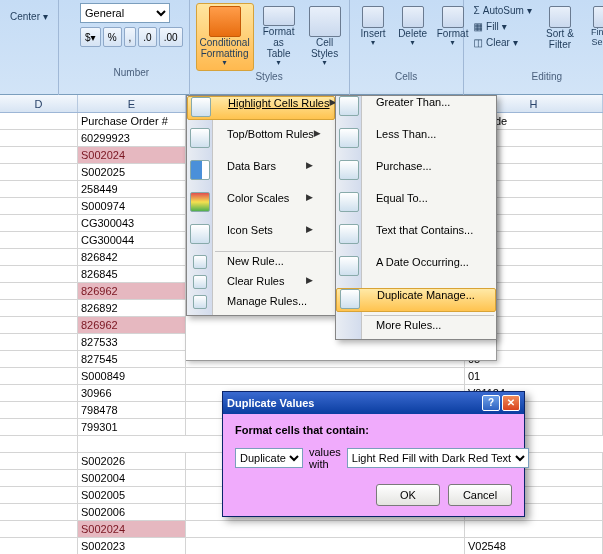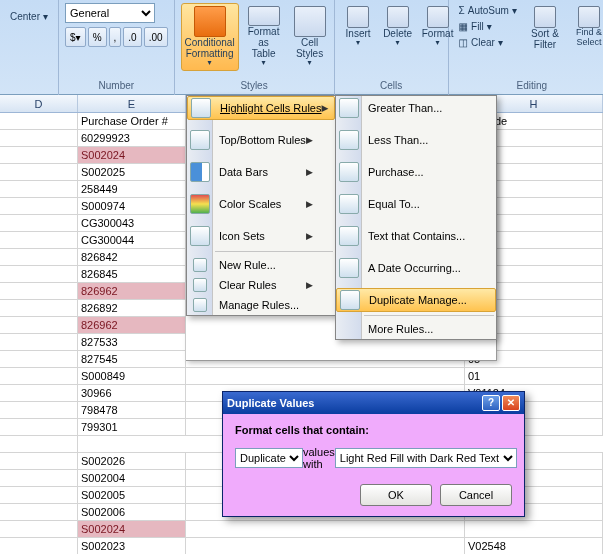--- a/index.html
+++ b/index.html
@@ -2,21 +2,21 @@
 <html><head>
 <meta charset="utf-8">
 <style>
   * { box-sizing: border-box; margin: 0; padding: 0; font-family: "Segoe UI", Tahoma, sans-serif; }
   body { width: 603px; height: 554px; overflow: hidden; background: #fff; position: relative; font-size: 11px; }
 
   
   .ribbon { height: 95px; background: linear-gradient(#c5dcf5, #d2e4f7); border-bottom: 1px solid #7b9ebd; position: relative; display: flex; }
   .rgroup { border-right: 1px solid #a0b8d6; padding: 3px 6px 0 6px; display: flex; flex-direction: column; height: 95px; }
   .rgroup-body { flex: 1; display: flex; align-items: flex-start; gap: 4px; }
-  .rgroup-label { text-align: center; font-size: 10px; color: #4a607d; padding-bottom: 4px; }
+  .rgroup-label { text-align: center; font-size: 10px; color: #4a607d; padding-bottom: 17px; }
   .rbtn { display: inline-flex; flex-direction: column; align-items: center; justify-content: flex-start; padding: 2px 4px; border: 1px solid transparent; border-radius: 3px; cursor: default; text-align: center; font-size: 10px; line-height: 1.1; color: #1f3b5a; gap: 0; }
   .rbtn.small { flex-direction: row; font-size: 10px; gap: 3px; padding: 1px 3px; }
   .rbtn.big { width: 58px; height: 68px; }
   .rbtn.active { background: linear-gradient(#ffe6a0, #ffb94f); border: 1px solid #d6a23a; }
   .ricon { width: 22px; height: 22px; display: inline-block; border: 1px solid #6a7b91; background: linear-gradient(#e9f0fa,#cad9ee); border-radius: 2px; }
   .ricon.big { width: 32px; height: 32px; }
   .ricon.cf { background: linear-gradient(#ff9d4a,#e86d0f); border-color: #c55906; }
   select.general { font-size: 11px; height: 20px; width: 90px; background: #fff; border: 1px solid #7b9ebd; }
   .numfmt-row { display: flex; gap: 2px; margin-top: 2px; }
   .fmtbtn { border: 1px solid #8fa9c9; background: linear-gradient(#f0f6fd,#d5e3f4); padding: 1px 4px; font-size: 10px; border-radius: 2px; height: 20px; display: inline-flex; align-items: center; }
@@ -29,55 +29,55 @@
   .grid { position: absolute; left: 0; top: 113px; right: 0; bottom: 0; overflow: hidden; }
   .row { display: flex; height: 17px; border-bottom: 1px solid #d4d4d4; font-size: 11px; }
   .cell { border-right: 1px solid #d4d4d4; padding: 0 3px; line-height: 17px; white-space: nowrap; overflow: hidden; }
   .cD { width: 78px; } .cE { width: 108px; } .cH { width: 138px; }
   .gap { width: 279px; border-right: 1px solid #d4d4d4; }
   .dup { background: #e6b8c0; color: #7a1520; }
 
   
   .menu { position: absolute; background: #f5f5f2; border: 1px solid #868686; box-shadow: 3px 3px 6px rgba(0,0,0,0.3); font-size: 11px; }
   .menu .iconcol { position: absolute; left:0; top:0; bottom:0; width: 26px; background: linear-gradient(to right,#e9edf3,#d3dced); border-right: 1px solid #c5c5c5; }
-  .mitem { position: relative; display: flex; align-items: center; height: 24px; padding: 0 22px 0 32px; white-space: nowrap; }
+  .mitem { position: relative; display: flex; align-items: flex-start; height: 24px; padding: 0 22px 0 40px; white-space: nowrap; }
   .mitem .micon { position:absolute; left:3px; width:20px; height:20px; border:1px solid #8aa; background:linear-gradient(#fff,#cfe0ee); border-radius:2px; }
   .mitem.hl { background: linear-gradient(#ffe9a6,#ffc34f); border: 1px solid #d8a336; border-radius: 2px; margin: 0; }
   .mitem .arrow { margin-left: auto; font-size: 9px; color:#333; }
   .msep { height: 1px; background: #c5c5c5; margin: 3px 2px 3px 28px; }
   .menu1 { left: 186px; top: 95px; width: 150px; }
   .menu2 { left: 335px; top: 95px; width: 162px; }
 
   
   .dialog { position: absolute; left: 222px; top: 391px; width: 303px; border: 1px solid #0a246a; box-shadow: 4px 4px 8px rgba(0,0,0,0.4); background: #f0abfc; font-size: 11px; }
   .titlebar { height: 22px; background: linear-gradient(#3a6ad0,#0a3da0); color: #fff; font-weight: bold; display: flex; align-items: center; padding: 0 4px; }
   .titlebar .t { flex:1; font-size: 11px; }
   .tbtn { width: 18px; height: 16px; background: linear-gradient(#f08b5a,#d9431e); border: 1px solid #fff; color:#fff; font-size: 10px; text-align:center; line-height:14px; margin-left:2px; border-radius:2px; }
   .tbtn.help { background: linear-gradient(#6fa0e8,#2e62c0); }
   .dbody { padding: 10px 12px 10px 12px; }
   .dlabel { font-weight: bold; margin-bottom: 10px; display:block; }
-  .drow { display: flex; align-items: center; margin-bottom: 14px; }
+  .drow { display: flex; align-items: center; gap: 6px; margin-bottom: 14px; }
   select.dsel { font-size: 11px; border: 1px solid #7b9ebd; background:#fff; height: 20px; }
   .dbtns { display:flex; justify-content:flex-end; gap:8px; }
-  .dbtn { width: 72px; height: 22px; background: linear-gradient(#fff,#e4e4e0); border: 1px solid #7a7a7a; border-radius: 3px; font-size: 11px; }
+  .dbtn { width: 64px; height: 22px; background: linear-gradient(#fff,#e4e4e0); border: 1px solid #7a7a7a; border-radius: 3px; font-size: 11px; }
 
   .under { position:absolute; left:186px; top:113px; width:311px; height:248px; background:#fff; border-right:1px solid #999; border-bottom:1px solid #999; box-shadow: 2px 2px 5px rgba(0,0,0,.25); }
 </style>
 </head>
 <body>
 
 <div class="ribbon">
   <div class="rgroup" style="width:64px;">
     <div class="rgroup-body" style="flex-direction:column; gap:2px; padding-top:6px;">
       <div class="rbtn small"><span>Center</span> ▾</div>
     </div>
     <div class="rgroup-label">&nbsp;</div>
   </div>
 
-  <div class="rgroup" style="width:118px;">
+  <div class="rgroup" style="width:118px;margin-left:15px;">
     <div class="rgroup-body" style="flex-direction:column; gap:2px; align-items:stretch;">
       <select class="general" value="General">
         <option>General</option>
       </select>
       <div class="numfmt-row">
         <span class="fmtbtn"><span>$</span> ▾</span>
         <span class="fmtbtn">%</span>
         <span class="fmtbtn">,</span>
         <span class="fmtbtn">.0</span>
         <span class="fmtbtn">.00</span>

